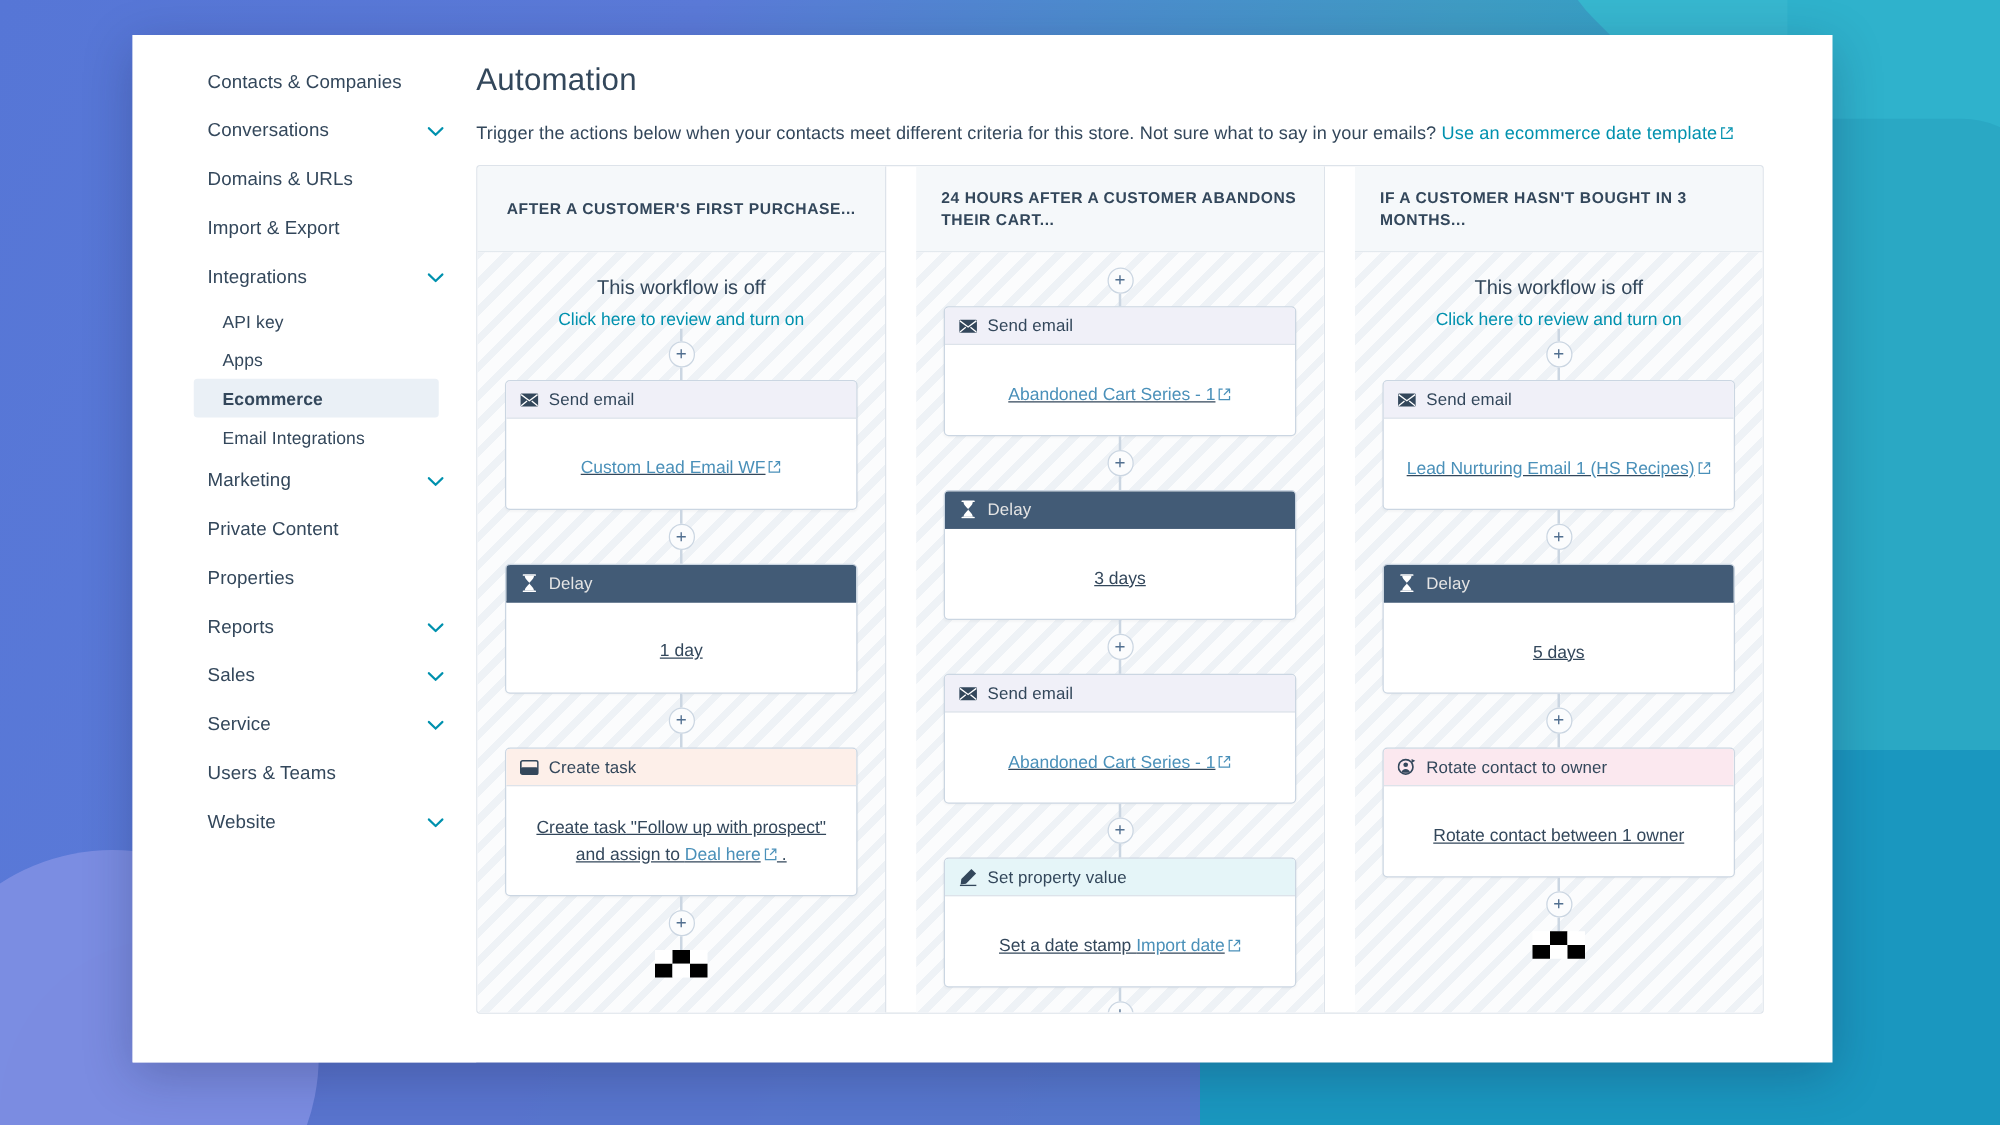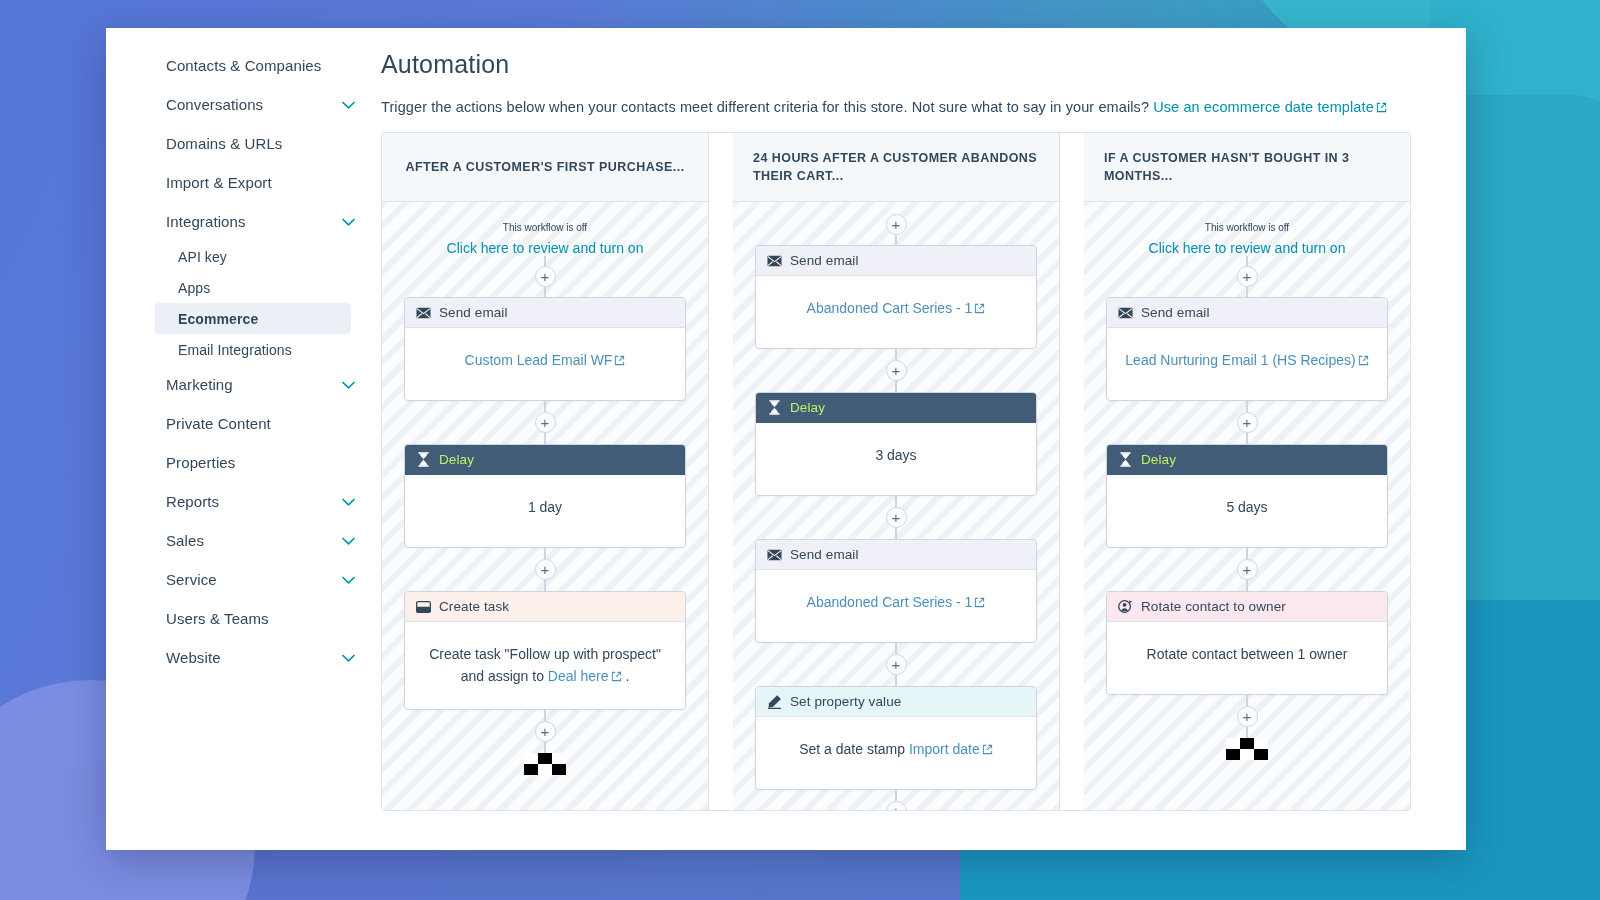--- a/index.html
+++ b/index.html
@@ -145,21 +145,21 @@
     flex: 1;
     padding: 12px 22px 0;
     overflow: hidden;
     background-color: #fbfcfd;
     background-image: repeating-linear-gradient(
       -45deg,
       #eef2f6 0 6px,
       #fbfcfd 6px 16px
     );
   }
-  .wf-status { text-align: center; font-size: 10px; color: #33475b; margin-top: 8px; }
+  .wf-status { text-align: center; font-size: 16px; color: #33475b; margin-top: 8px; }
   .wf-link { text-align: center; font-size: 14px; margin-top: 7px; }
 
   .connector { display: flex; flex-direction: column; align-items: center; }
   .conn-line { width: 2px; background: #cbd6e2; }
   .plus {
     width: 21px; height: 21px; border-radius: 50%;
     border: 1px solid #cbd6e2; background: #fbfcfd;
     display: flex; align-items: center; justify-content: center;
     color: #516f90; font-size: 15px; line-height: 1;
     cursor: pointer; flex: 0 0 auto;
@@ -173,33 +173,34 @@
     box-shadow: 0 1px 2px rgba(0,0,0,.03);
   }
   .card-head {
     display: flex; align-items: center; gap: 8px;
     padding: 7px 11px;
     font-size: 13.5px; color: #33475b;
     border-bottom: 1px solid #dde3ea;
     letter-spacing: .1px;
   }
   .card-head.email { background: #f0f0f8; }
-  .card-head.delay { background: #425b76; color: #bef264; border-bottom-color: #425b76; }
+  .card-head.delay { background: #425b76; color: #e5e5e5; border-bottom-color: #425b76; }
   .card-head.task  { background: #fdefe9; }
   .card-head.prop  { background: #e5f5f8; }
   .card-head.rotate{ background: #fbe8ef; }
   .card-ic { width: 15px; height: 15px; flex: 0 0 15px; display:flex; align-items:center; justify-content:center; }
   .card-ic svg { display: block; }
   .card-body {
     padding: 22px 14px;
     min-height: 72px;
-    display: flex; align-items: flex-start; justify-content: center;
+    display: flex; align-items: flex-end; justify-content: center;
     text-align: center;
     font-size: 14px; color: #33475b;
     line-height: 1.55;
+    text-decoration: underline;
   }
   .card-body a { color: #4a90b9; text-decoration: none; cursor: pointer; }
 
   .flag { display: flex; flex-direction: column; width: 42px; }
   .flag-row { display: flex; height: 11px; }
   .flag-c { width: 14px; height: 11px; }
   .k { background: #000; } .w { background: #fff; }
 </style>
 </head>
 <body>

